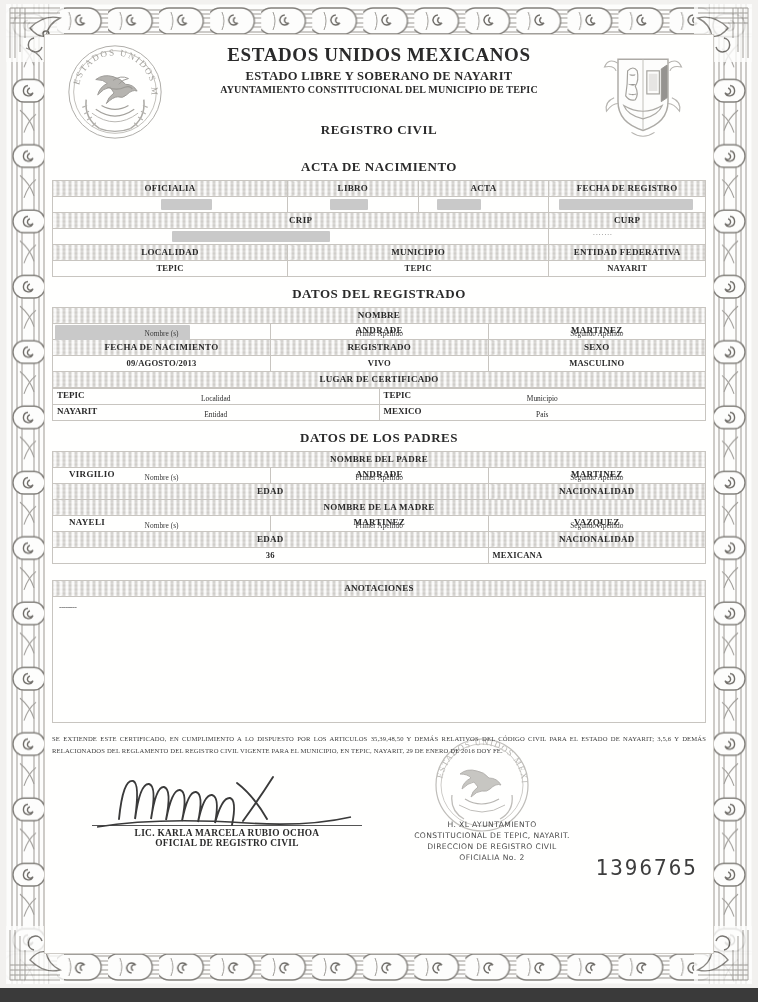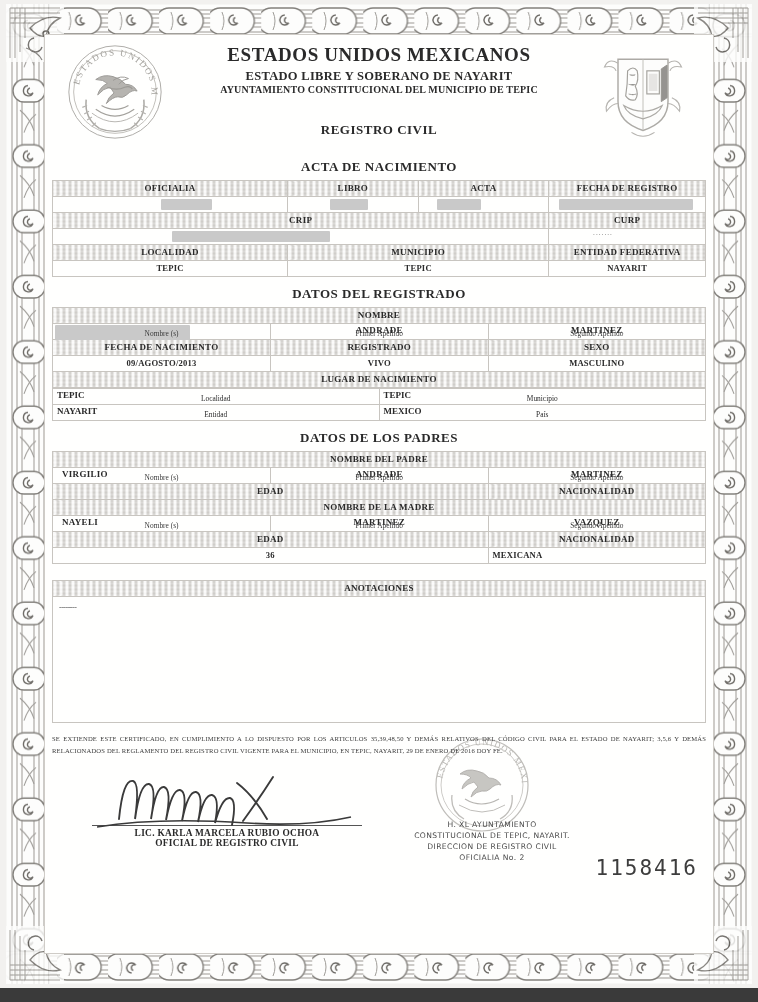--- a/index.html
+++ b/index.html
@@ -98,21 +98,21 @@
   }
   .val{
     text-align:center;font-weight:bold;font-size:8.6px;
     height:15px;line-height:15px;letter-spacing:.2px;
   }
   .val-blank{height:15px;}
 
   
   .namecell{height:30px;position:relative;}
   .namecell .v{
-    position:absolute;left:9px;top:1px;
+    position:absolute;left:16px;top:1px;
     font-weight:bold;font-size:9px;letter-spacing:.3px;
   }
   .namecell .v.ctr{left:0;right:0;text-align:center;}
   .namecell .cap{
     position:absolute;left:0;right:0;bottom:1px;
     text-align:center;font-size:7.4px;font-style:normal;color:#3a3a3a;
   }
 
   
   .placecell{height:26px;position:relative;}
@@ -414,21 +414,21 @@
             <td class="hdr">FECHA DE NACIMIENTO</td>
             <td class="hdr">REGISTRADO</td>
             <td class="hdr">SEXO</td>
           </tr>
           <tr>
             <td class="val">09/AGOSTO/2013</td>
             <td class="val">VIVO</td>
             <td class="val">MASCULINO</td>
           </tr>
           <tr>
-            <td class="hdr" colspan="3">LUGAR DE NACIMIENTO</td>
+            <td class="hdr" colspan="3">LUGAR DE CERTIFICADO</td>
           </tr>
         </tbody>
       </table>
 
       <table class="doc" style="border-top:none">
         <colgroup>
             <col style="width:50%">
             <col style="width:50%">
           </colgroup>
         <tbody>
@@ -559,20 +559,20 @@
                      q6 -30 14 -29 q8 2 2 30 q6 -28 14 -27 q8 2 3 28
                      q7 -26 15 -25 q7 2 2 27" fill="none" stroke="#3a3a3a" stroke-width="1.9" stroke-linecap="round"></path>
             <path d="M140 14 q16 12 30 36 M176 8 q-14 22 -30 44" fill="none" stroke="#3a3a3a" stroke-width="1.9" stroke-linecap="round"></path>
             <path d="M0 58 q60 -10 150 -4 q60 4 104 -6" fill="none" stroke="#3a3a3a" stroke-width="1.6"></path>
           </svg>
           <div class="sig-line"></div>
           <div class="sig-name">LIC. KARLA MARCELA RUBIO OCHOA</div>
           <div class="sig-role">OFICIAL DE REGISTRO CIVIL</div>
         </div>
 
-        <div class="serial">1158416</div>
+        <div class="serial">1396765</div>
       </div>
 
     </div>
   </div>
 
   <div id="scan-strip-bottom"></div>
 </div>
 
 </body></html>

